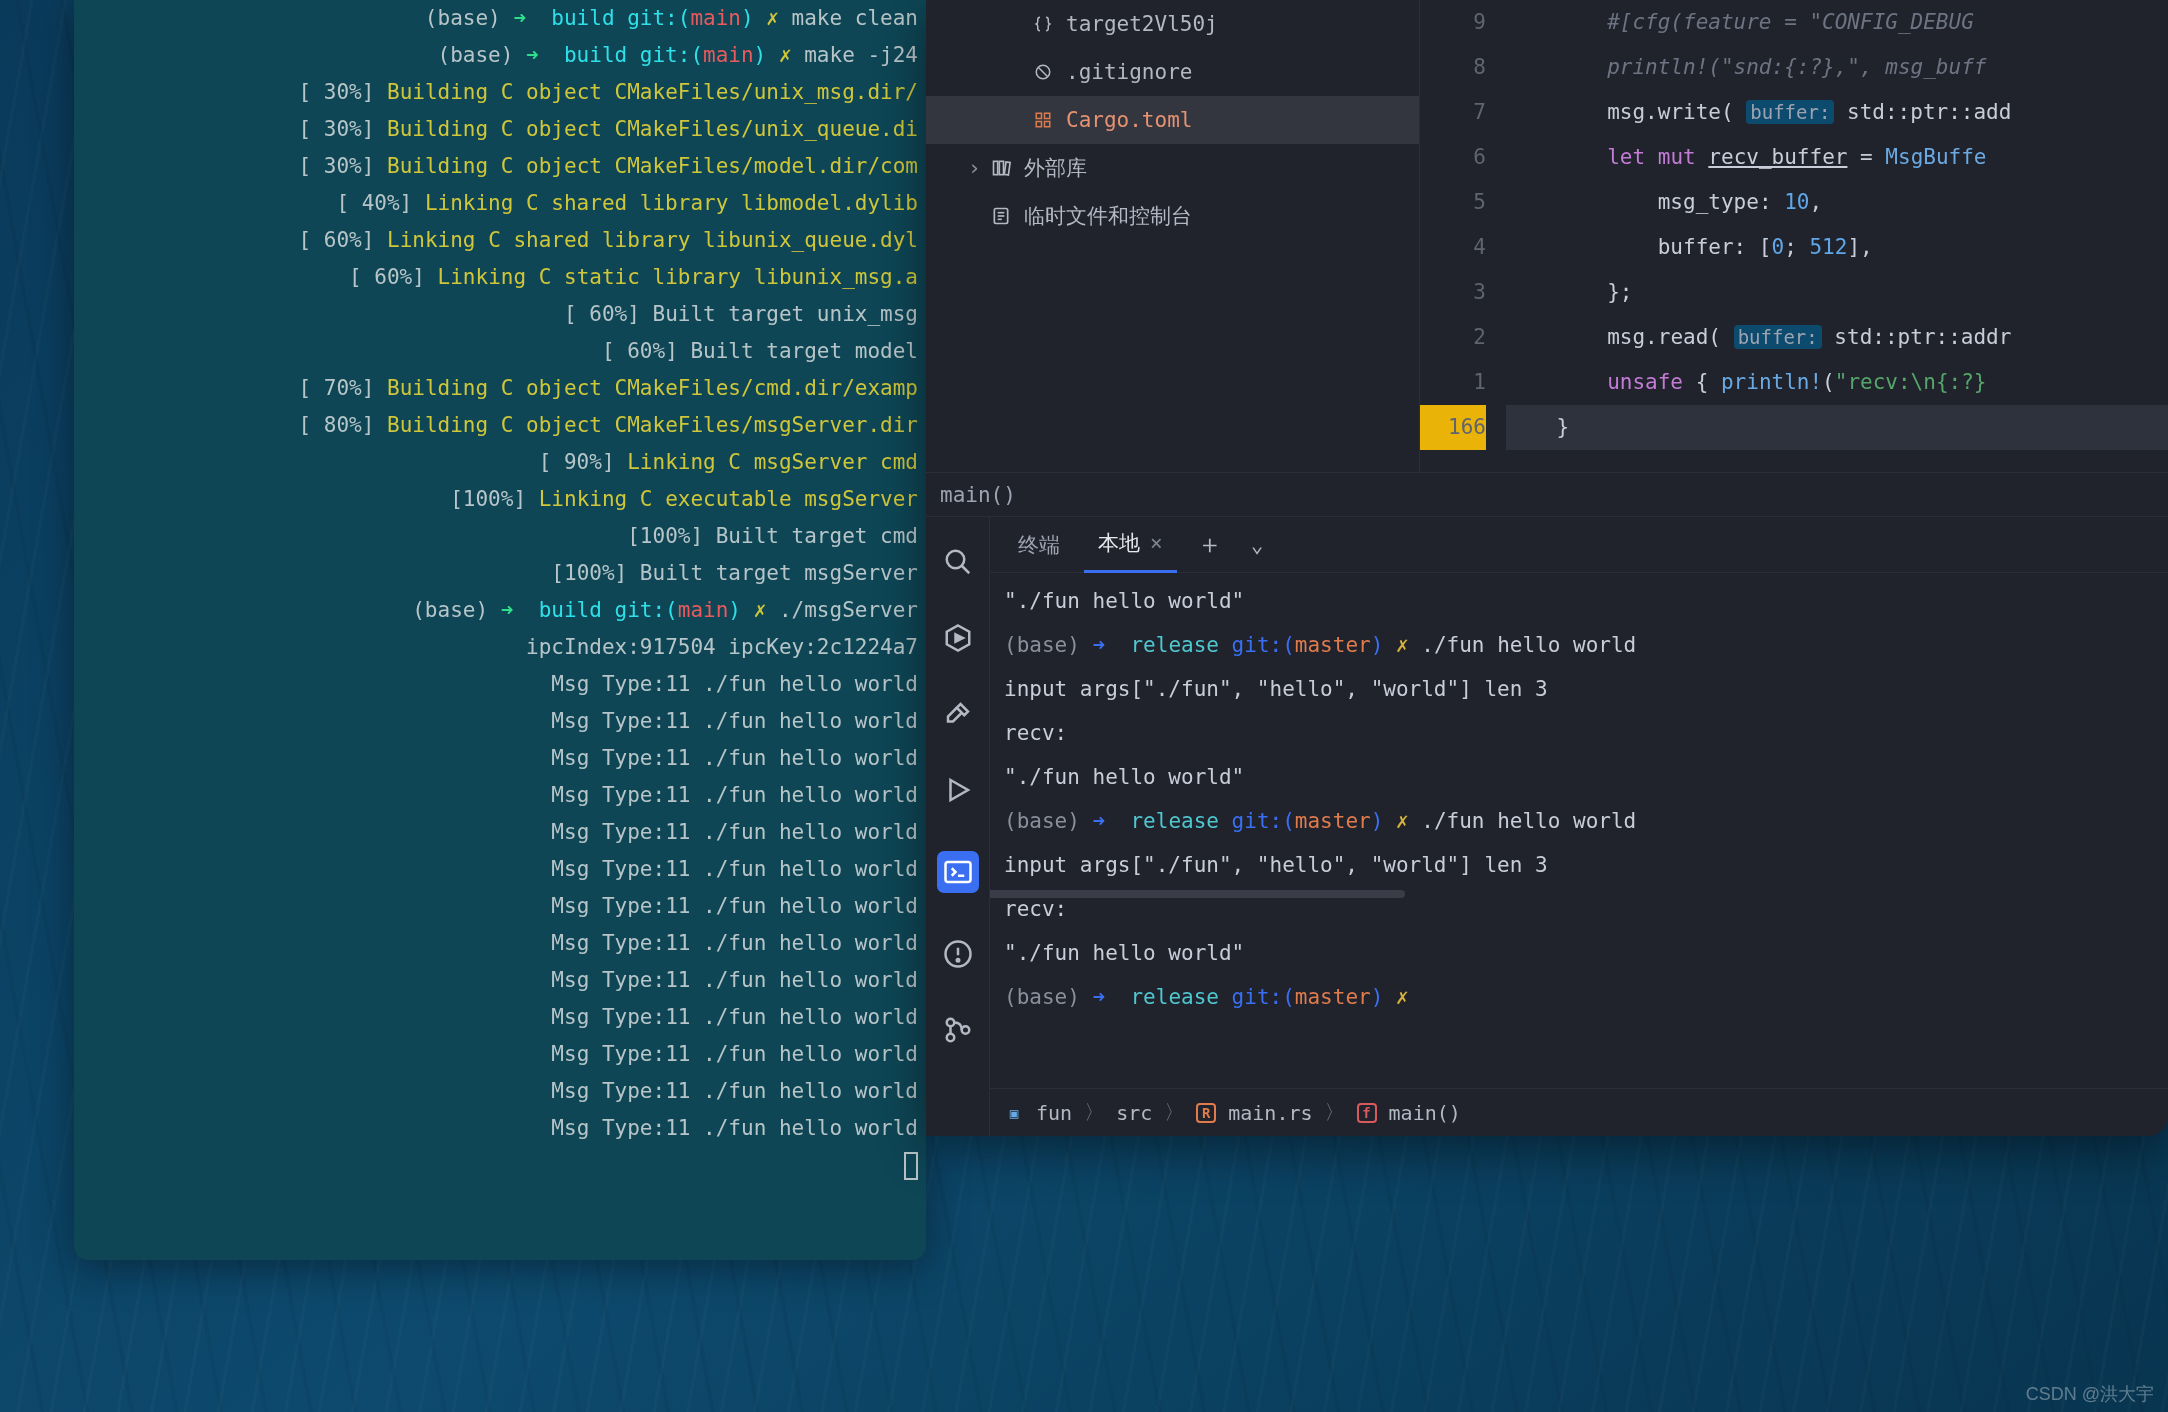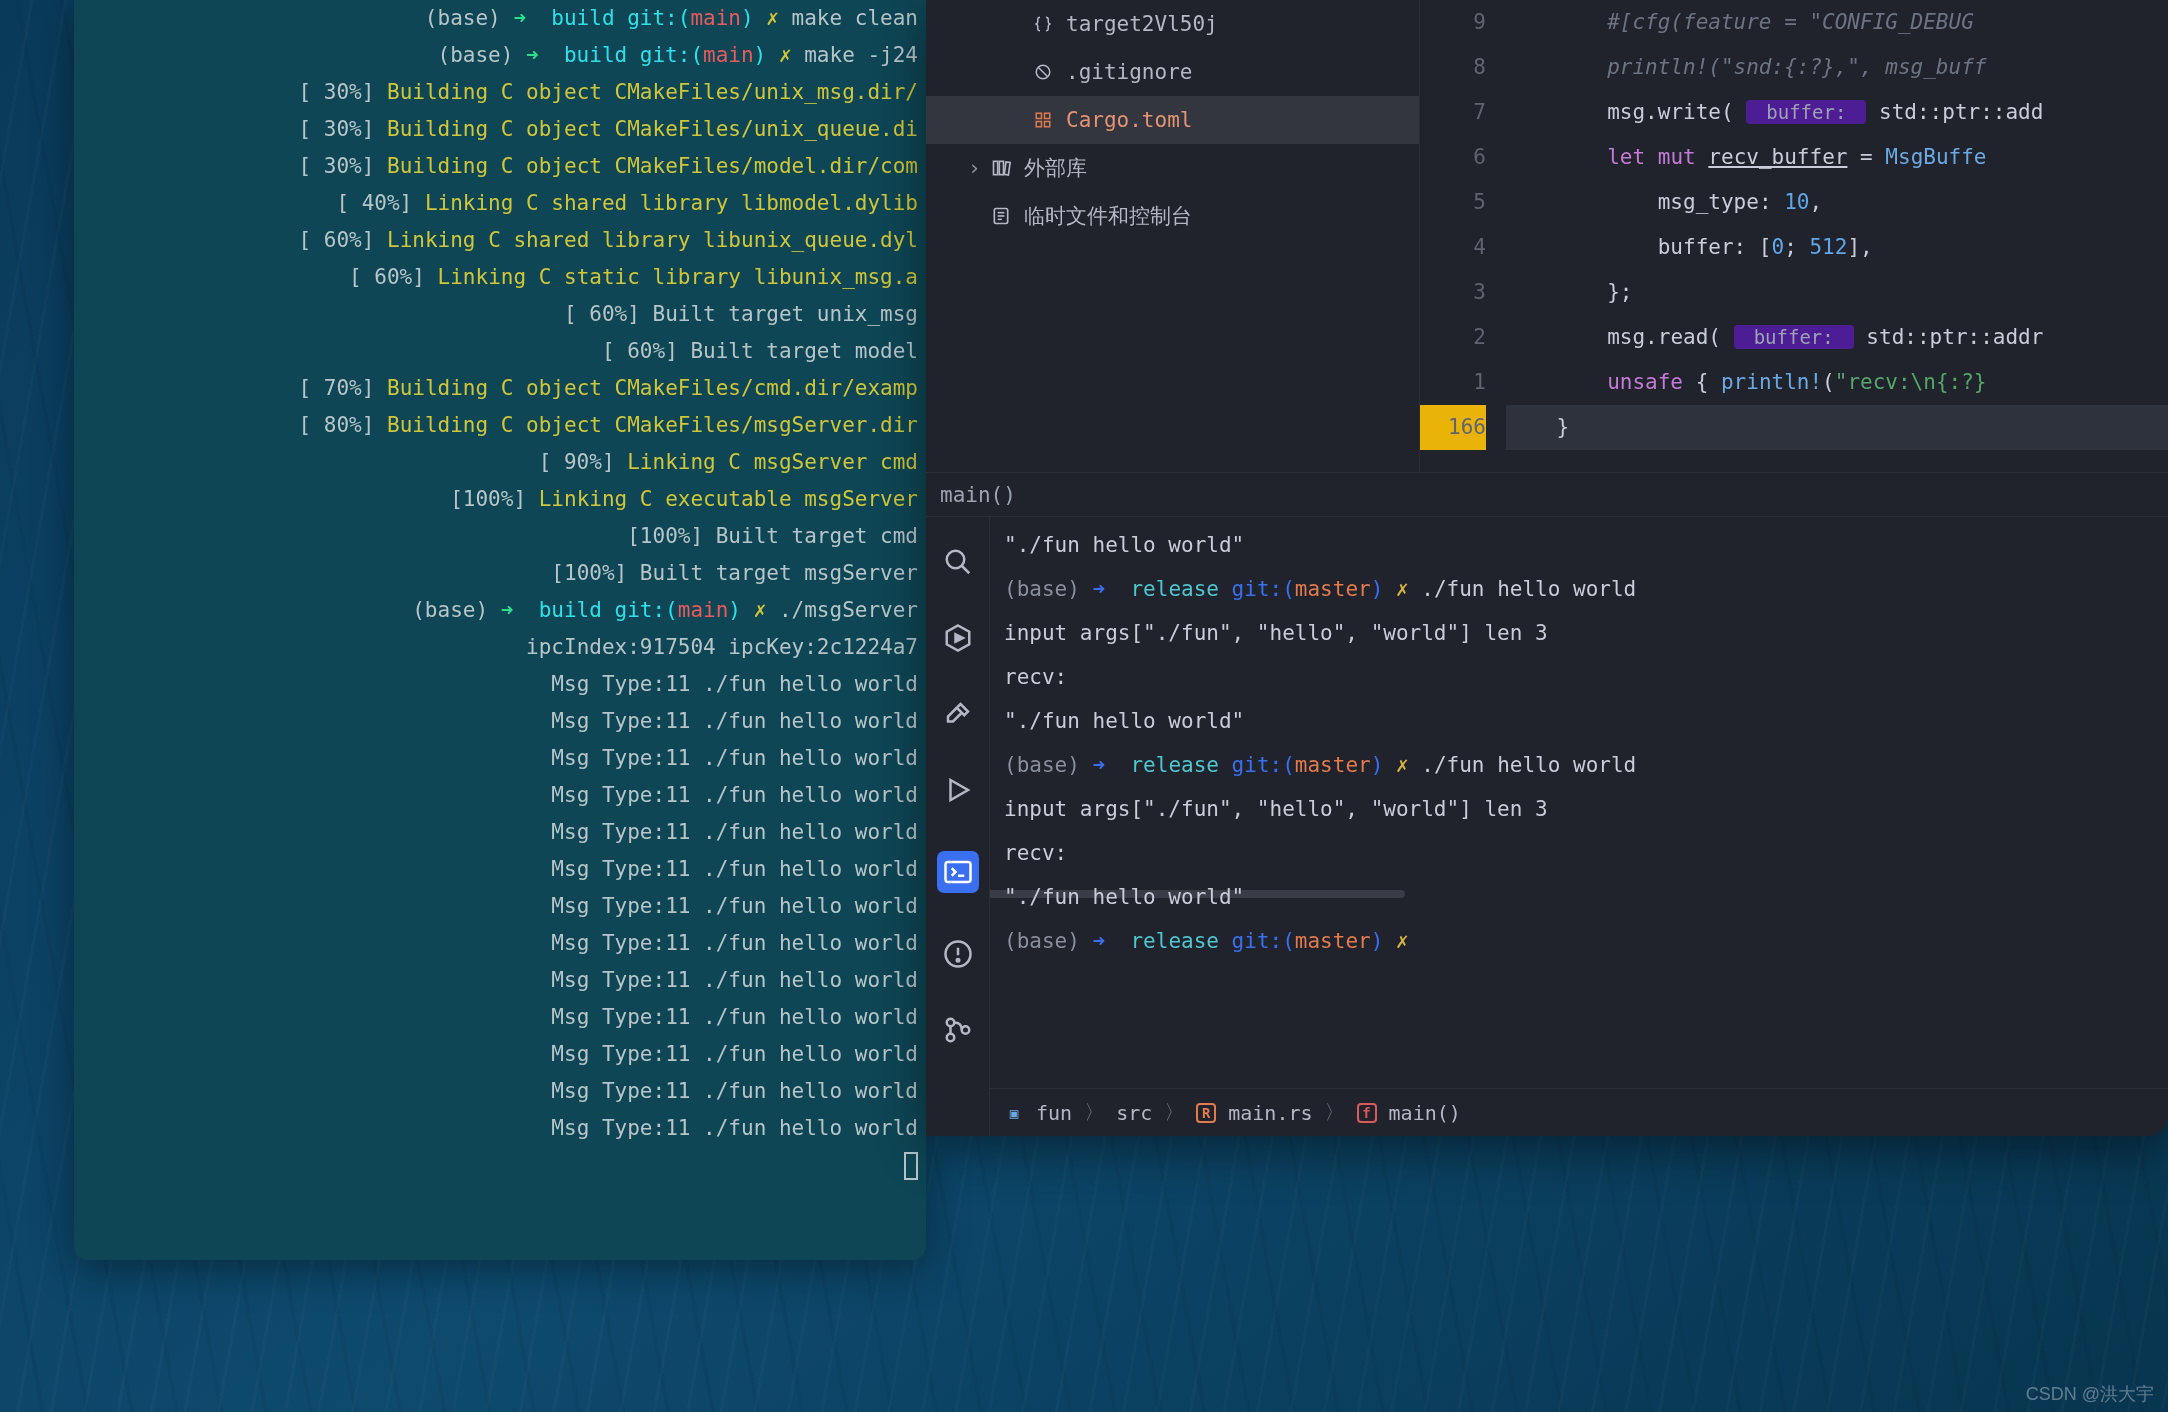--- a/index.html
+++ b/index.html
@@ -47,21 +47,21 @@
 .editor{flex:1;display:flex;background:#20232b;min-width:0;}
 .gut{width:86px;text-align:right;color:#5f6470;padding-right:20px;line-height:45px;font-size:21px;}
 .gut .cl{background:#eab308;}
 .code{flex:1;line-height:45px;color:#c8cdd9;white-space:pre;overflow:hidden;}
 .code .cm{color:#6d7383;font-style:italic;}
 .code .fn{color:#c8cdd9;}
 .code .kw{color:#c37bd6;}
 .code .ty{color:#6aaae4;}
 .code .num{color:#5fa7e8;}
 .code .str{color:#56a66b;}
-.code .hint{background:#4c1d95;color:#9da3b1;padding:1px 20px;border-radius:4px;font-size:19px;}
+.code .hint{background:#0c4a6e;color:#9da3b1;padding:1px 4px;border-radius:4px;font-size:19px;}
 .code .cl{background:#2e323c;display:inline-block;width:100%;}
 .status{height:44px;border-top:1px solid #2b2e37;display:flex;align-items:center;
   padding-left:14px;color:#9da3b1;font-size:21px;}
 
 
 .term-wrap{height:620px;border-top:1px solid #2b2e37;display:flex;}
 .term-wrap .toolbar{border-right:1px solid #2b2e37;}
 .term-main{flex:1;display:flex;flex-direction:column;}
 .tabs{height:56px;display:flex;align-items:center;gap:10px;padding:0 14px;border-bottom:1px solid #2b2e37;}
 .tab{padding:0 14px;height:56px;display:flex;align-items:center;gap:10px;color:#9da3b1;cursor:pointer;}
@@ -236,20 +236,31 @@
             <circle cx="12" cy="17" r="1" fill="#b4b8c4"></circle>
           </svg></div>
       <div class="tb-ic"><svg viewBox="0 0 24 24" fill="none" stroke="#b4b8c4" stroke-width="2">
             <circle cx="6" cy="6" r="3"></circle>
             <circle cx="6" cy="18" r="3"></circle>
             <circle cx="18" cy="12" r="3"></circle>
             <path d="M6 9v6M9 6c5 0 6 3 6 6"></path>
           </svg></div>
     </div>
     <div class="term-main">
+      <div class="tabs">
+        <div class="tab">
+            <span>终端</span>
+          </div>
+        <div class="tab act">
+            <span>本地</span>
+            <span class="x">×</span>
+          </div>
+        <div class="add">＋</div>
+        <div class="chev">⌄</div>
+      </div>
       <div class="tout" id="ideterm"><div>"./fun hello world"</div><div><span class="pr">(base) </span><span class="arr">➜  </span><span class="rel">release </span><span class="git">git:(</span><span class="br">master</span><span class="git">) </span><span class="xm">✗ </span>./fun hello world</div><div>input args["./fun", "hello", "world"] len 3</div><div>recv:</div><div>"./fun hello world"</div><div><span class="pr">(base) </span><span class="arr">➜  </span><span class="rel">release </span><span class="git">git:(</span><span class="br">master</span><span class="git">) </span><span class="xm">✗ </span>./fun hello world</div><div>input args["./fun", "hello", "world"] len 3</div><div>recv:</div><div>"./fun hello world"</div><div><span class="pr">(base) </span><span class="arr">➜  </span><span class="rel">release </span><span class="git">git:(</span><span class="br">master</span><span class="git">) </span><span class="xm">✗ </span></div></div>
       <div class="crumb">
         <span class="cic cube">▣</span>
         <span>fun</span>
         <span class="sep">〉</span>
         <span>src</span>
         <span class="sep">〉</span>
         <span class="cic rust">R</span>
         <span>main.rs</span>
         <span class="sep">〉</span>

